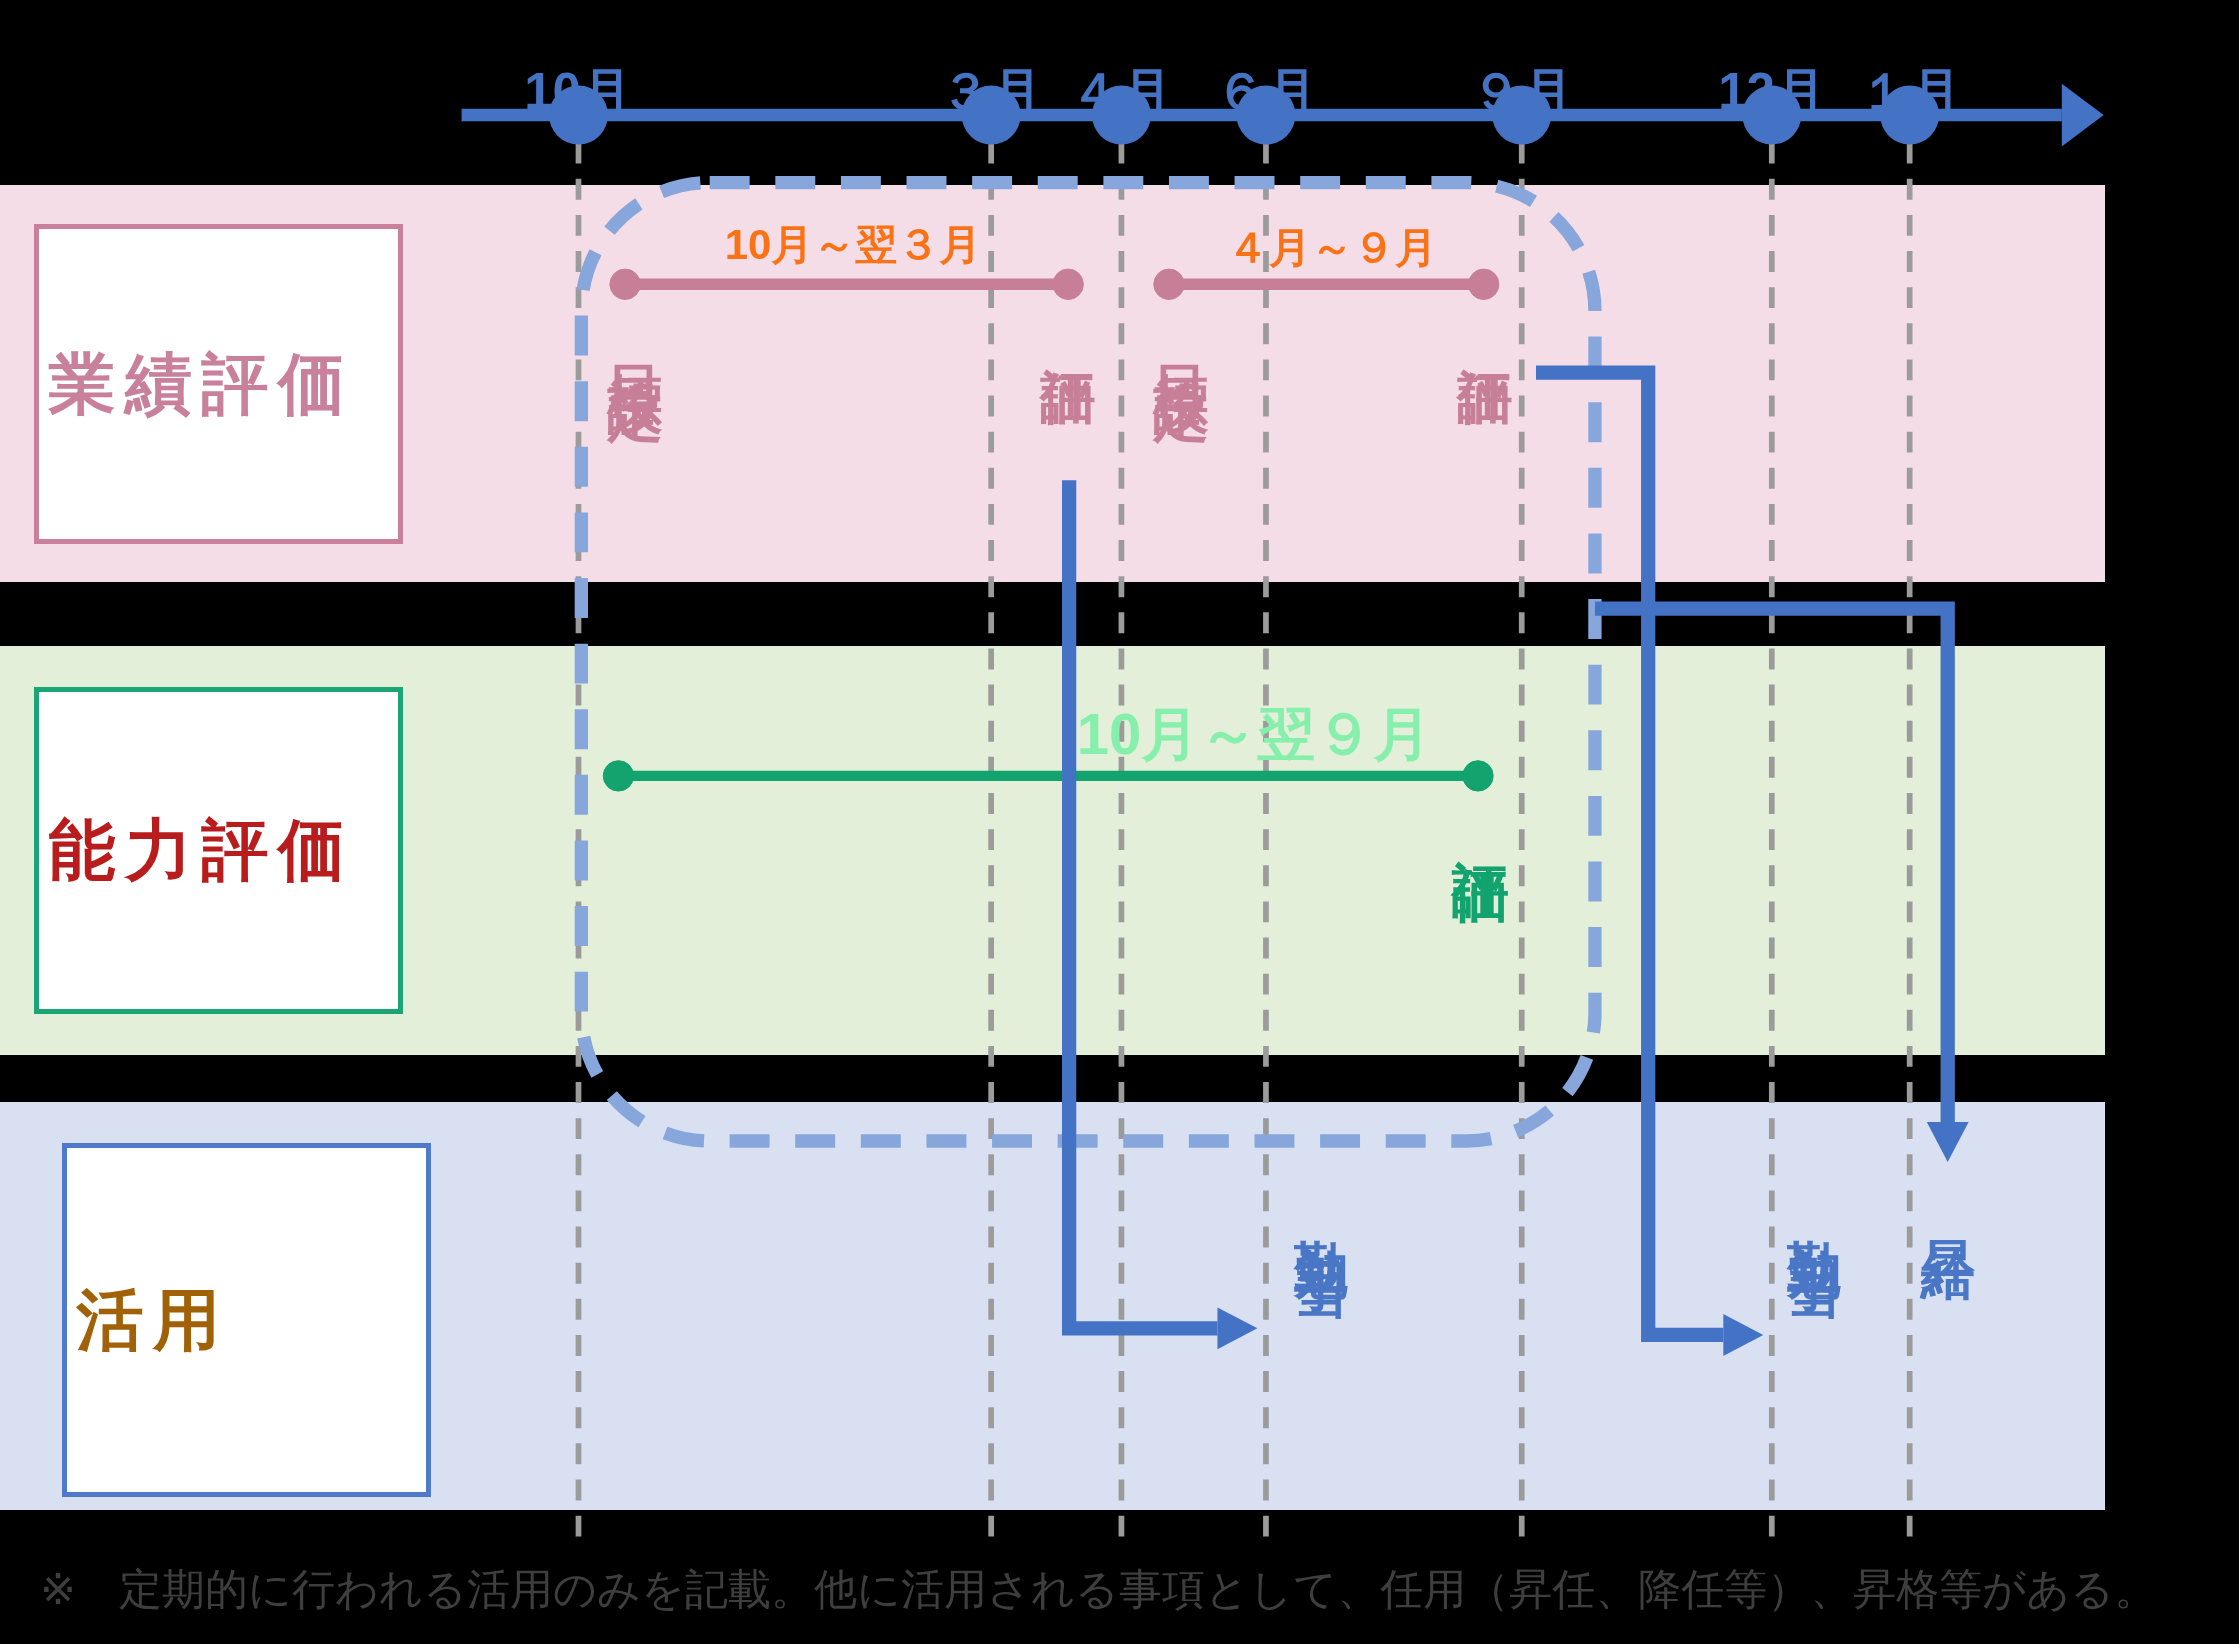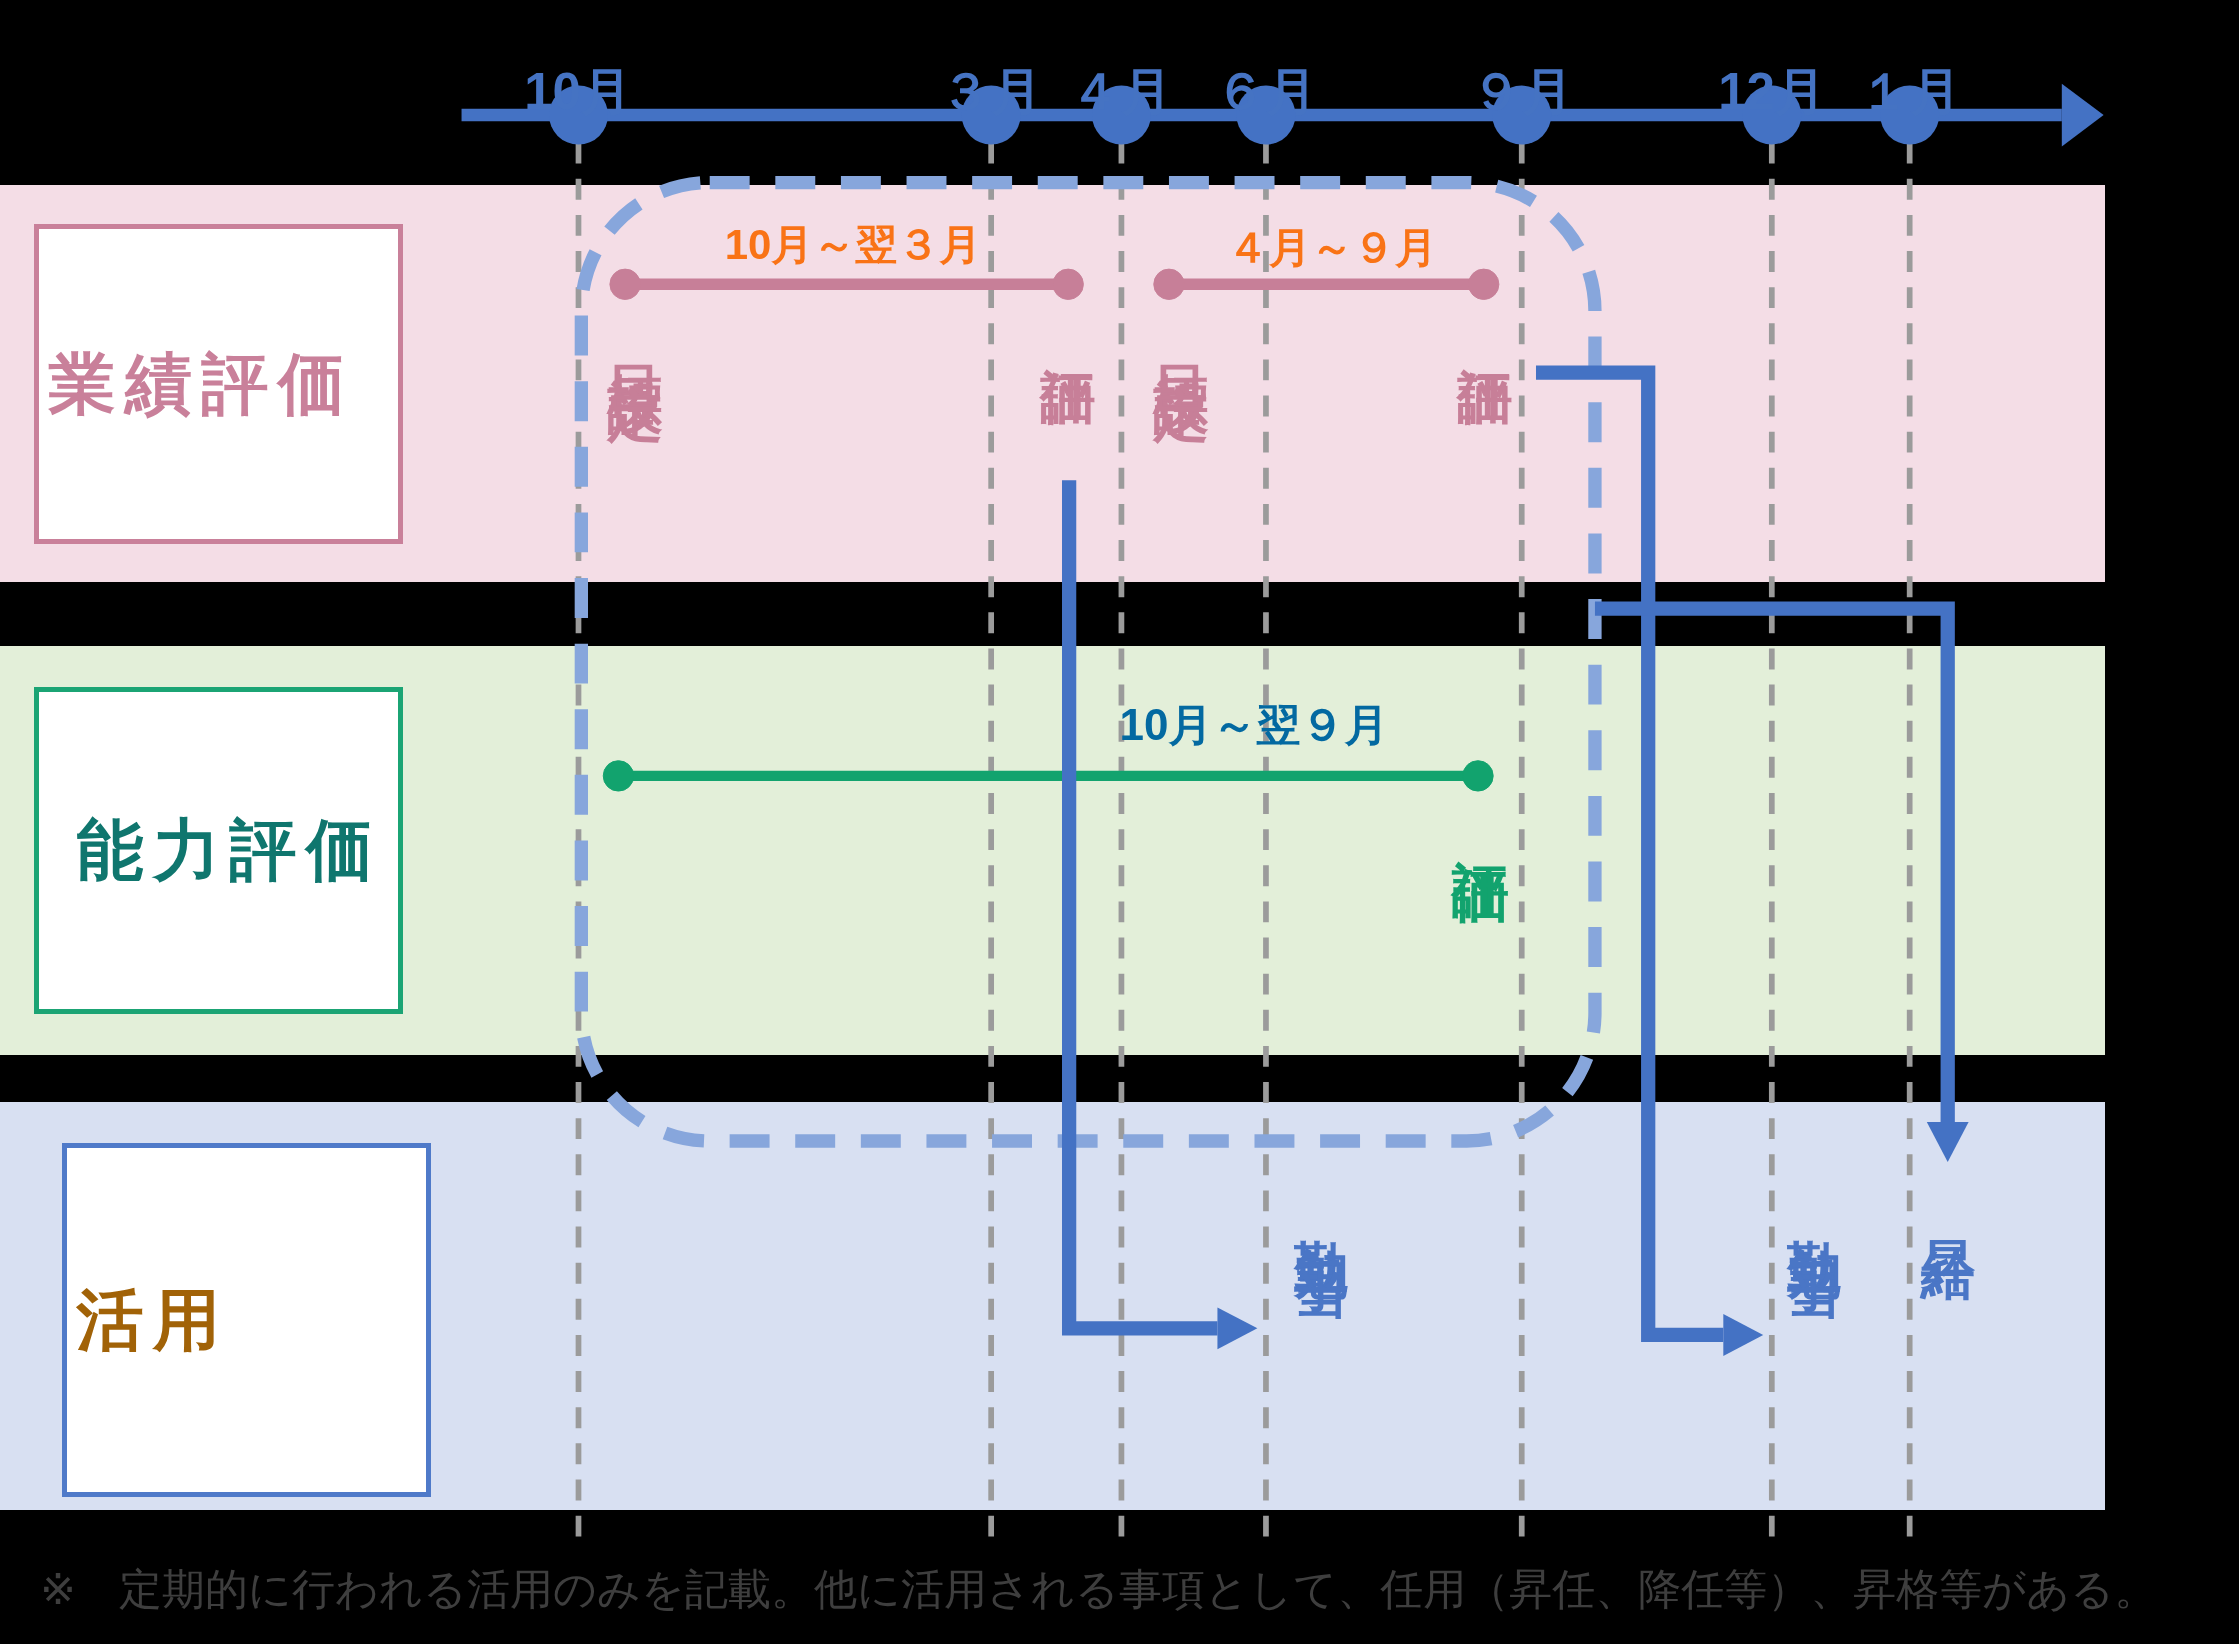--- a/index.html
+++ b/index.html
@@ -10,32 +10,32 @@
   .band{position:absolute;left:0;width:2105px;}
   #band-performance{top:185px;height:397px;background:#f4dde6;}
   #band-ability{top:646px;height:409px;background:#e3efd9;}
   #band-utilization{top:1102px;height:408px;background:#d8e0f2;}
   .row-box{
     position:absolute;left:34px;width:369px;box-sizing:border-box;background:#ffffff;
     display:flex;align-items:center;
     font-size:67px;font-weight:bold;letter-spacing:9.5px;text-indent:9.5px;white-space:nowrap;
   }
   #box-performance{top:224px;height:320px;border:5.7px solid #c9809a;color:#c9809a;}
-  #box-ability{top:687px;height:327px;border:5.7px solid #1ba474;color:#0f766e;padding-left:28px;}
+  #box-ability{top:687px;height:327px;border:5.7px solid #1ba474;color:#b91c1c;}
   #box-utilization{top:1143px;height:354px;border:5.7px solid #4f7ac9;color:#a16207;margin-left:28px;}
   svg{position:absolute;left:0;top:0;}
   .month-label{
     position:absolute;top:17px;height:55px;line-height:55px;
     transform:translateX(-50%);font-size:51px;font-weight:bold;color:#4573c3;white-space:nowrap;margin-top:47px;
   }
   .hlabel{
     position:absolute;transform:translateX(-50%);font-weight:bold;white-space:nowrap;
   }
   .range-pink{font-size:42px;color:#f97316;}
-  .range-green{font-size:44px;color:#0369a1;}
+  .range-green{font-size:58px;color:#86efac;}
   .vtext{
     position:absolute;writing-mode:vertical-rl;text-orientation:upright;
     transform:translateX(-50%);font-weight:bold;white-space:nowrap;line-height:1;
   }
   .v-pink{font-size:55px;letter-spacing:5.7px;color:#c77f98;}
   .v-green{font-size:57px;letter-spacing:9.5px;color:#12a36e;}
   .v-blue{font-size:54px;letter-spacing:8.6px;color:#4a76c6;}
   #footnote{
     position:absolute;left:40px;top:1561px;font-size:43px;font-weight:normal;
     color:#3e3e3e;white-space:nowrap;

